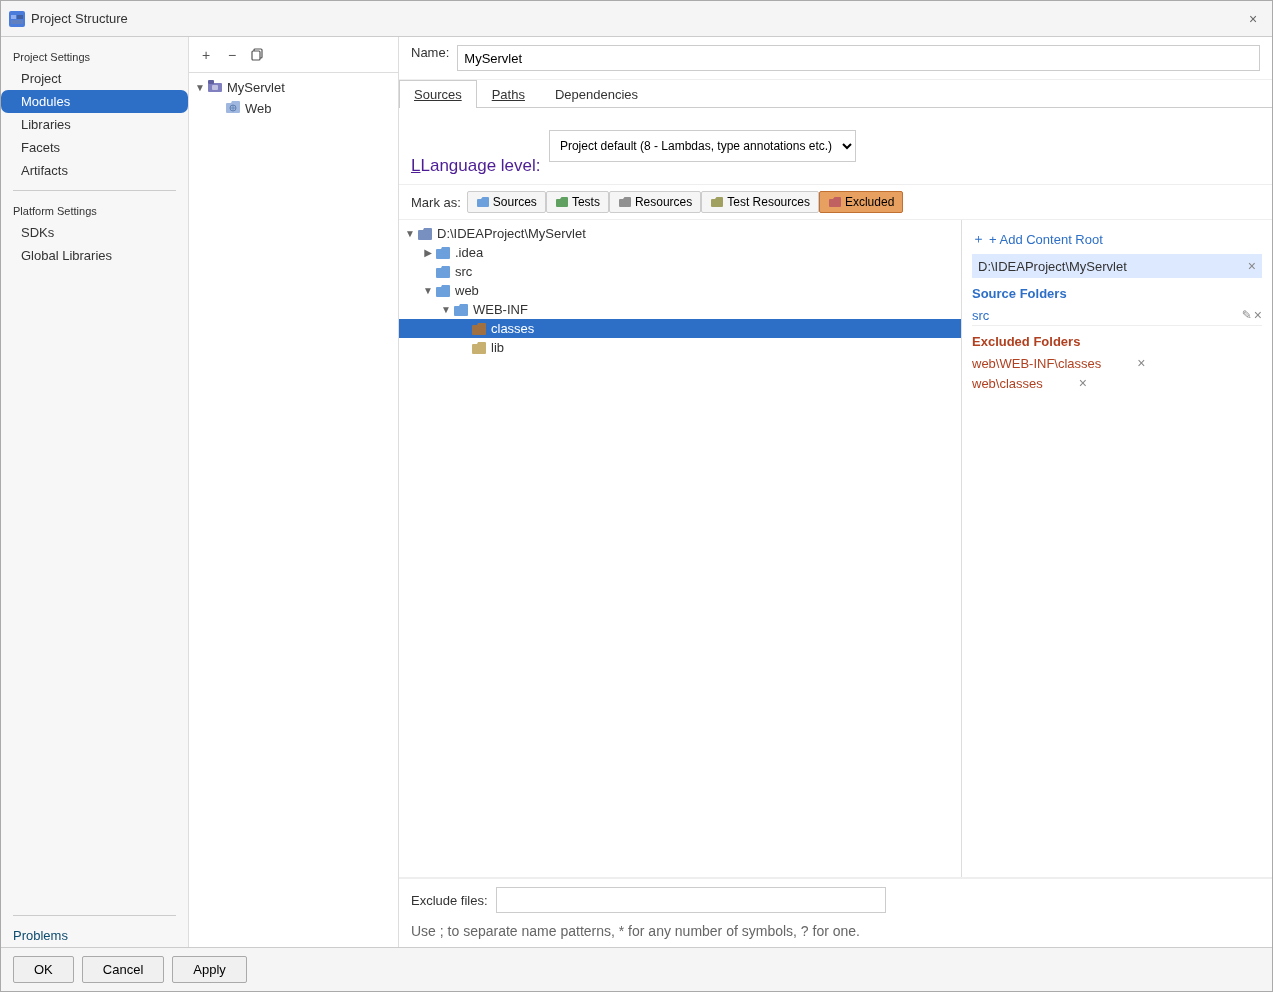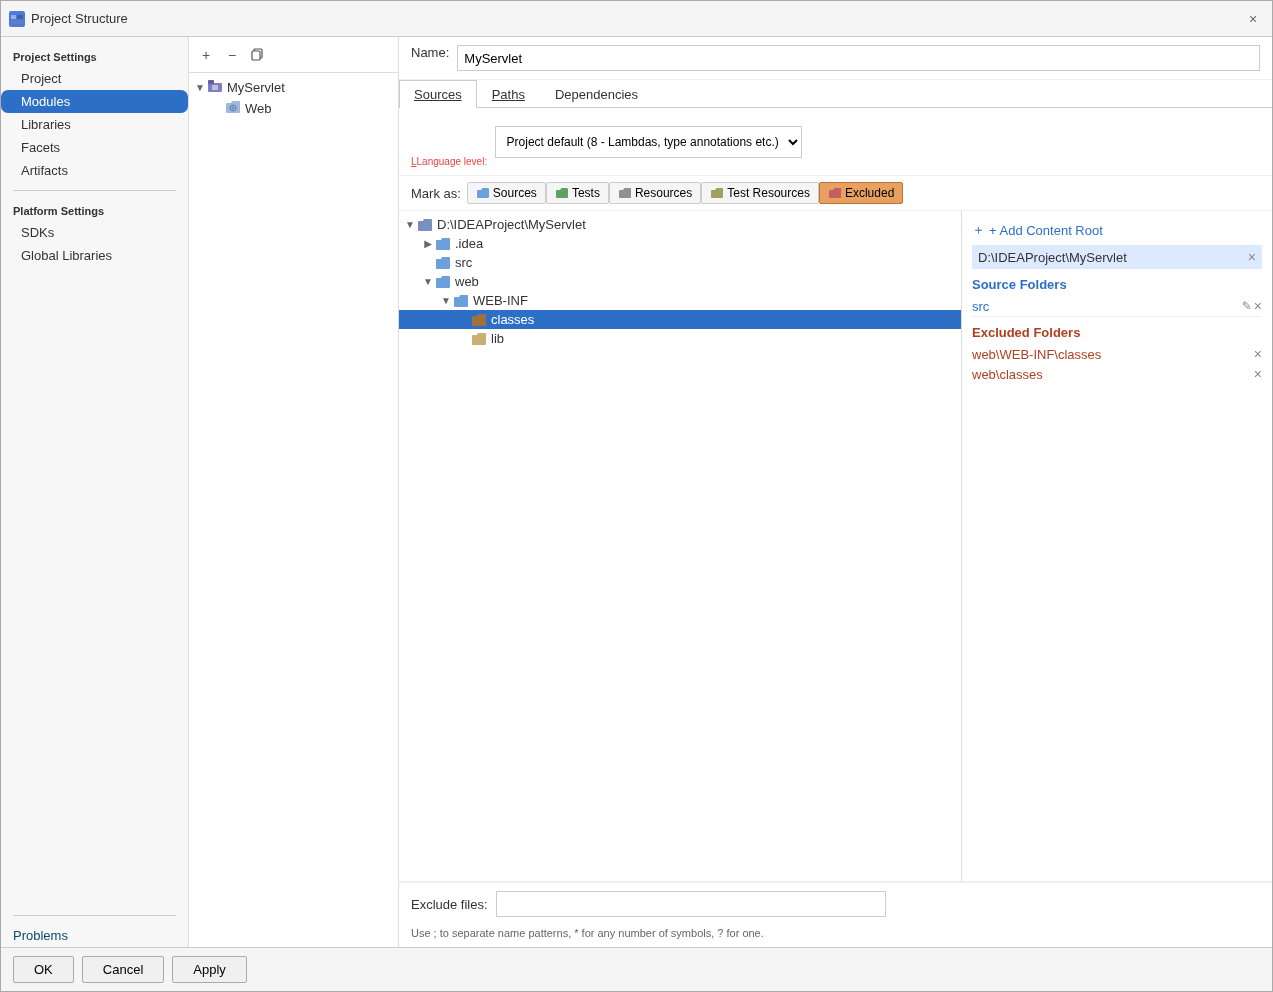--- a/index.html
+++ b/index.html
@@ -74,21 +74,21 @@
       width: 188px;
       background: #f7f7f7;
       border-right: 1px solid #ddd;
       display: flex;
       flex-direction: column;
       padding-top: 8px;
       flex-shrink: 0;
     }
     .sidebar-section-label {
       font-size: 11px;
-      font-weight: bold;
+      font-weight: normal;
       color: #333;
       padding: 6px 12px 4px;
     }
     .sidebar-item {
       padding: 4px 12px 4px 20px;
       cursor: pointer;
       color: #333;
       font-size: 13px;
     }
     .sidebar-item.active {
@@ -212,22 +212,22 @@
     }
     
     .lang-row {
       display: flex;
       align-items: center;
       padding: 8px 12px;
       border-bottom: 1px solid #eee;
       gap: 8px;
     }
     .lang-label {
-      font-size: 10px;
-      color: #ef4444;
+      font-size: 17px;
+      color: #4c1d95;
       margin-top: 40px;
     }
     .lang-select {
       height: 32px;
       border: 1px solid #ccc;
       padding: 2px 6px;
       font-size: 12px;
       background: #fff;
       min-width: 300px;
       text-align: center;
@@ -323,23 +323,23 @@
     }
     .info-section-title {
       color: #2d6fc7;
       font-size: 13px;
       font-weight: bold;
       margin: 8px 0 4px;
     }
     .info-folder-row {
       display: flex;
       align-items: center;
-      justify-content: space-between;
       padding: 2px 0;
       font-size: 13px;
+      gap: 36px;
     }
     .info-folder-path {
       color: #2d6fc7;
     }
     .info-folder-path.excluded {
       color: #b04020;
     }
     .info-x-btn {
       background: none;
       border: none;
@@ -358,21 +358,21 @@
     .exclude-label { font-size: 13px; color: #333; }
     .exclude-input {
       flex: 1;
       max-width: 390px;
       height: 26px;
       border: 1px solid #ccc;
       padding: 2px 6px;
       font-size: 13px;
     }
     .exclude-hint {
-      font-size: 11px;
+      font-size: 14px;
       color: #666;
       padding: 2px 12px 8px;
     }
     
     .dialog-footer {
       height: 44px;
       border-top: 1px solid #ccc;
       display: flex;
       align-items: center;
       justify-content: flex-start;

